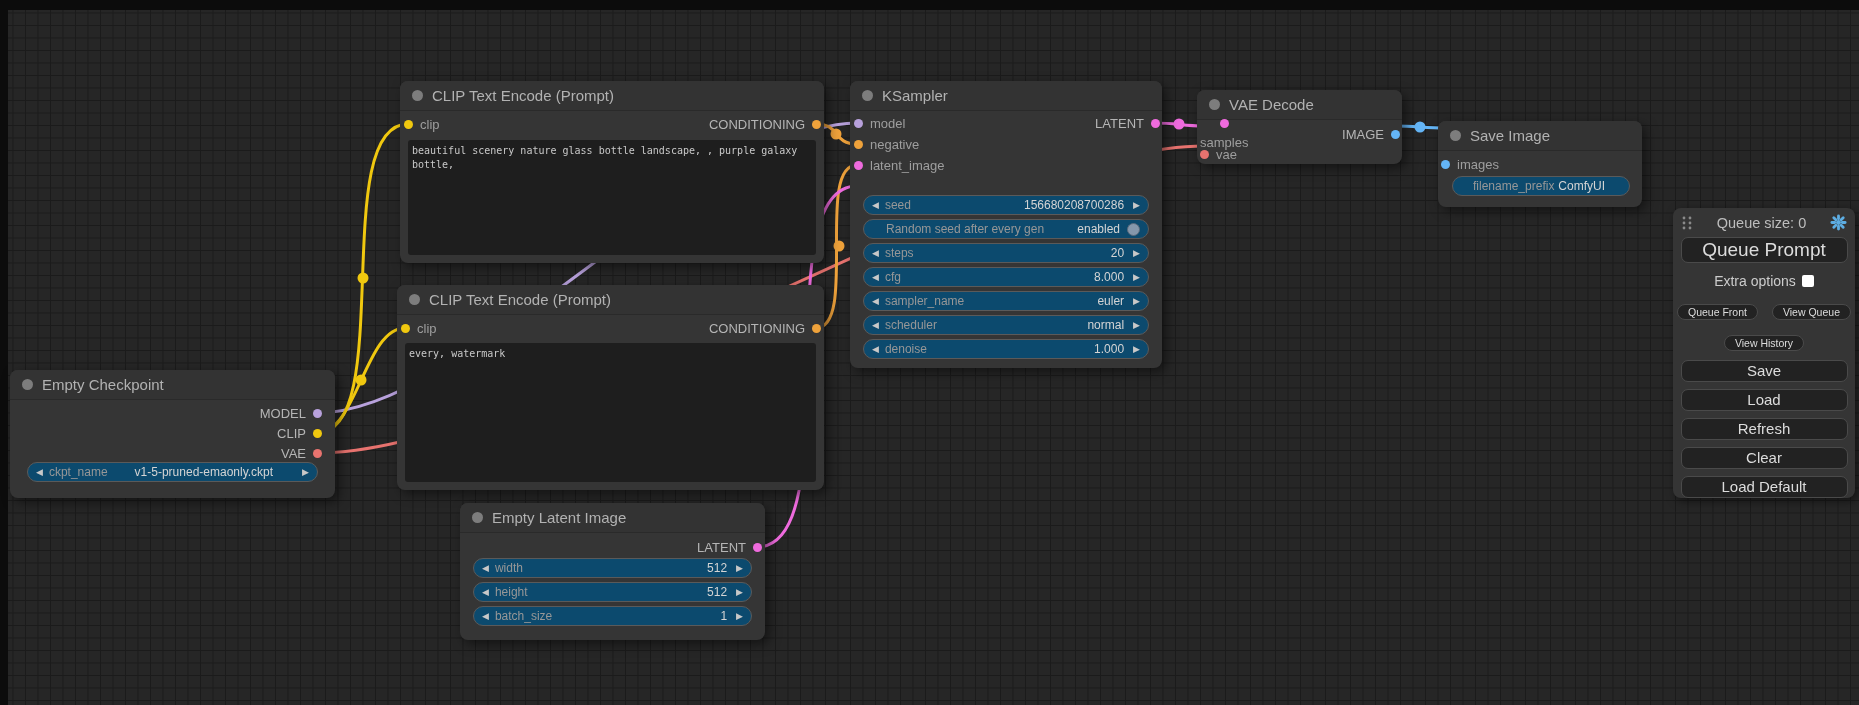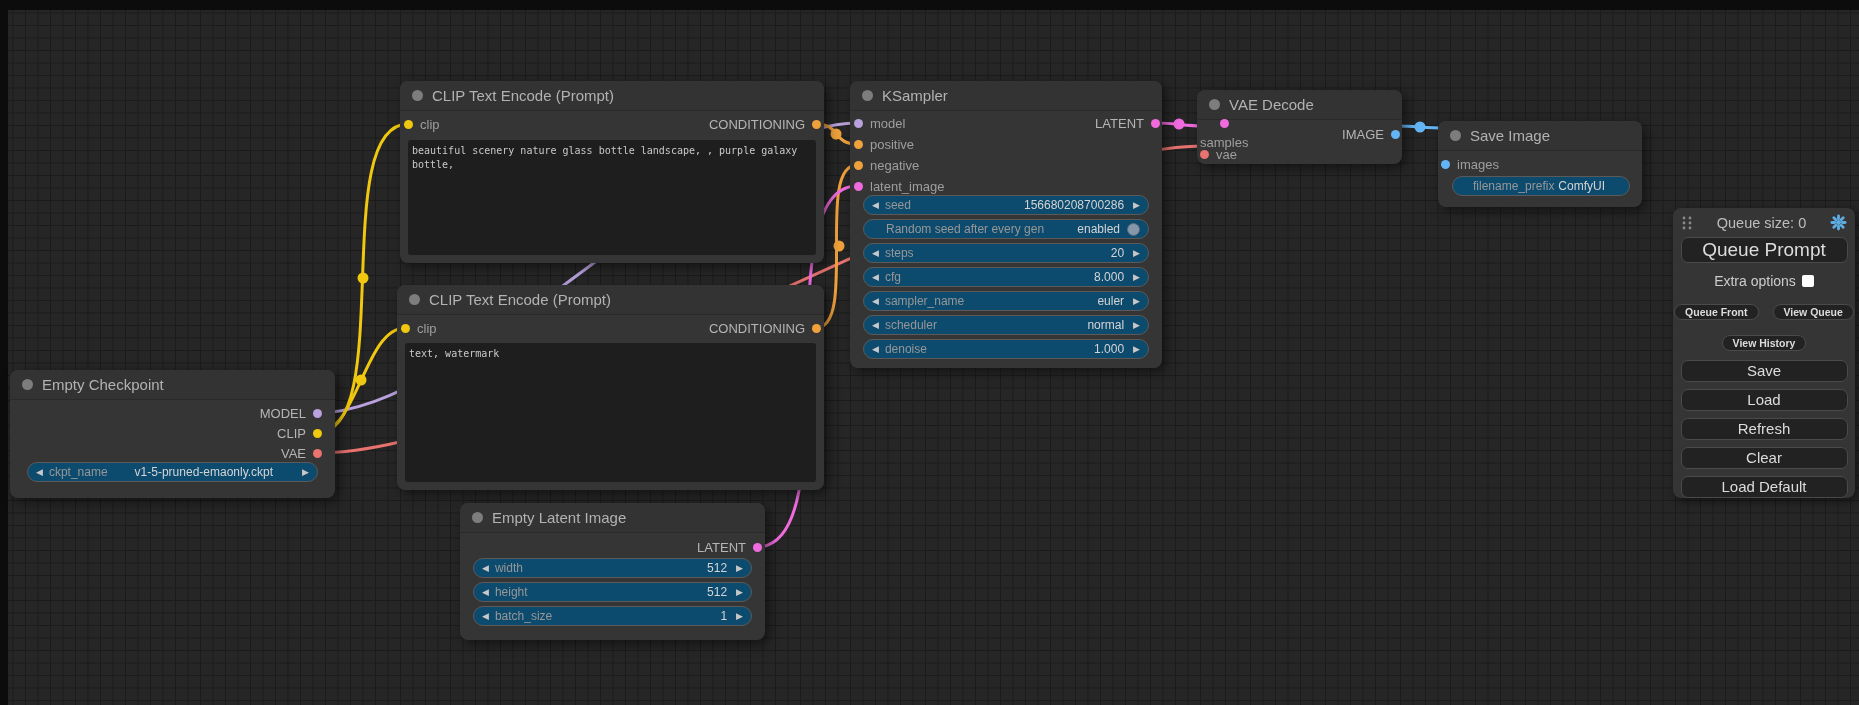--- a/index.html
+++ b/index.html
@@ -67,21 +67,21 @@
   .btn {
     display:flex; align-items:center; justify-content:center;
     background:#222222; border:1px solid #4a4a4a; border-radius:7px;
     color:#dcdcdc; cursor:pointer;
   }
   .btn-big { width:167px; height:24px; font-size:15px; margin-top:7px; }
   #queue-prompt-btn { width:167px; height:28px; font-size:19px; margin-top:6px; }
   .extra-row { display:flex; align-items:center; gap:6px; margin-top:10px; }
   .extra-label { font-size:14px; color:#cccccc; }
   .checkbox { width:12px; height:12px; background:#ffffff; border-radius:2px; }
-  .small-btn-row { display:flex; gap:14px; margin-top:15px;font-weight:bold; }
+  .small-btn-row { display:flex; gap:14px; margin-top:15px; }
   .btn-small { height:16px; font-size:10.5px; border-radius:9px; padding:0 10px; }
   .gap-after { margin-bottom:2px; }
 </style>
 </head>
 <body>
 
 <div id="canvas">
   <div class="edge-top"></div>
   <div class="edge-left"></div>
 
@@ -162,21 +162,21 @@
         <span class="slot-row in-slot" style="height:auto;">
           <span class="sdot" style="background: rgb(240, 200, 15);"></span>
           <span>clip</span>
         </span>
         <span class="slot-row out-slot" style="height:auto;">
           <span>CONDITIONING</span>
           <span class="sdot" style="background: rgb(239, 162, 59);"></span>
         </span>
       </div>
     </div>
-    <div class="prompt-box" style="left:8px; right:8px; top:58px; bottom:8px;">text, watermark</div>
+    <div class="prompt-box" style="left:8px; right:8px; top:58px; bottom:8px;">every, watermark</div>
   </div>
 
   <div class="node" style="left:460px; top:503px; width:305px; height:137px;">
     <div class="node-title">
       <span class="tdot" style="background: rgb(125, 125, 125);"></span>
       <span>Empty Latent Image</span>
     </div>
     <div class="slots" style="top:34px;">
       <div class="slot-row h20 out-slot" style="padding-right:3px;">
         <span>LATENT</span>
@@ -213,24 +213,20 @@
     <div class="slots" style="top:32px;">
       <div class="slot-row between" style="padding-right:2px;">
         <span class="slot-row in-slot" style="height:auto;">
           <span class="sdot" style="background: rgb(184, 161, 220);"></span>
           <span>model</span>
         </span>
         <span class="slot-row out-slot" style="height:auto;">
           <span>LATENT</span>
           <span class="sdot" style="background: rgb(239, 107, 222);"></span>
         </span>
-      </div>
-      <div class="slot-row in-slot">
-        <span class="sdot" style="background: rgb(239, 162, 59);"></span>
-        <span>positive</span>
       </div>
       <div class="slot-row in-slot">
         <span class="sdot" style="background: rgb(239, 162, 59);"></span>
         <span>negative</span>
       </div>
       <div class="slot-row in-slot">
         <span class="sdot" style="background: rgb(239, 107, 222);"></span>
         <span>latent_image</span>
       </div>
     </div>

